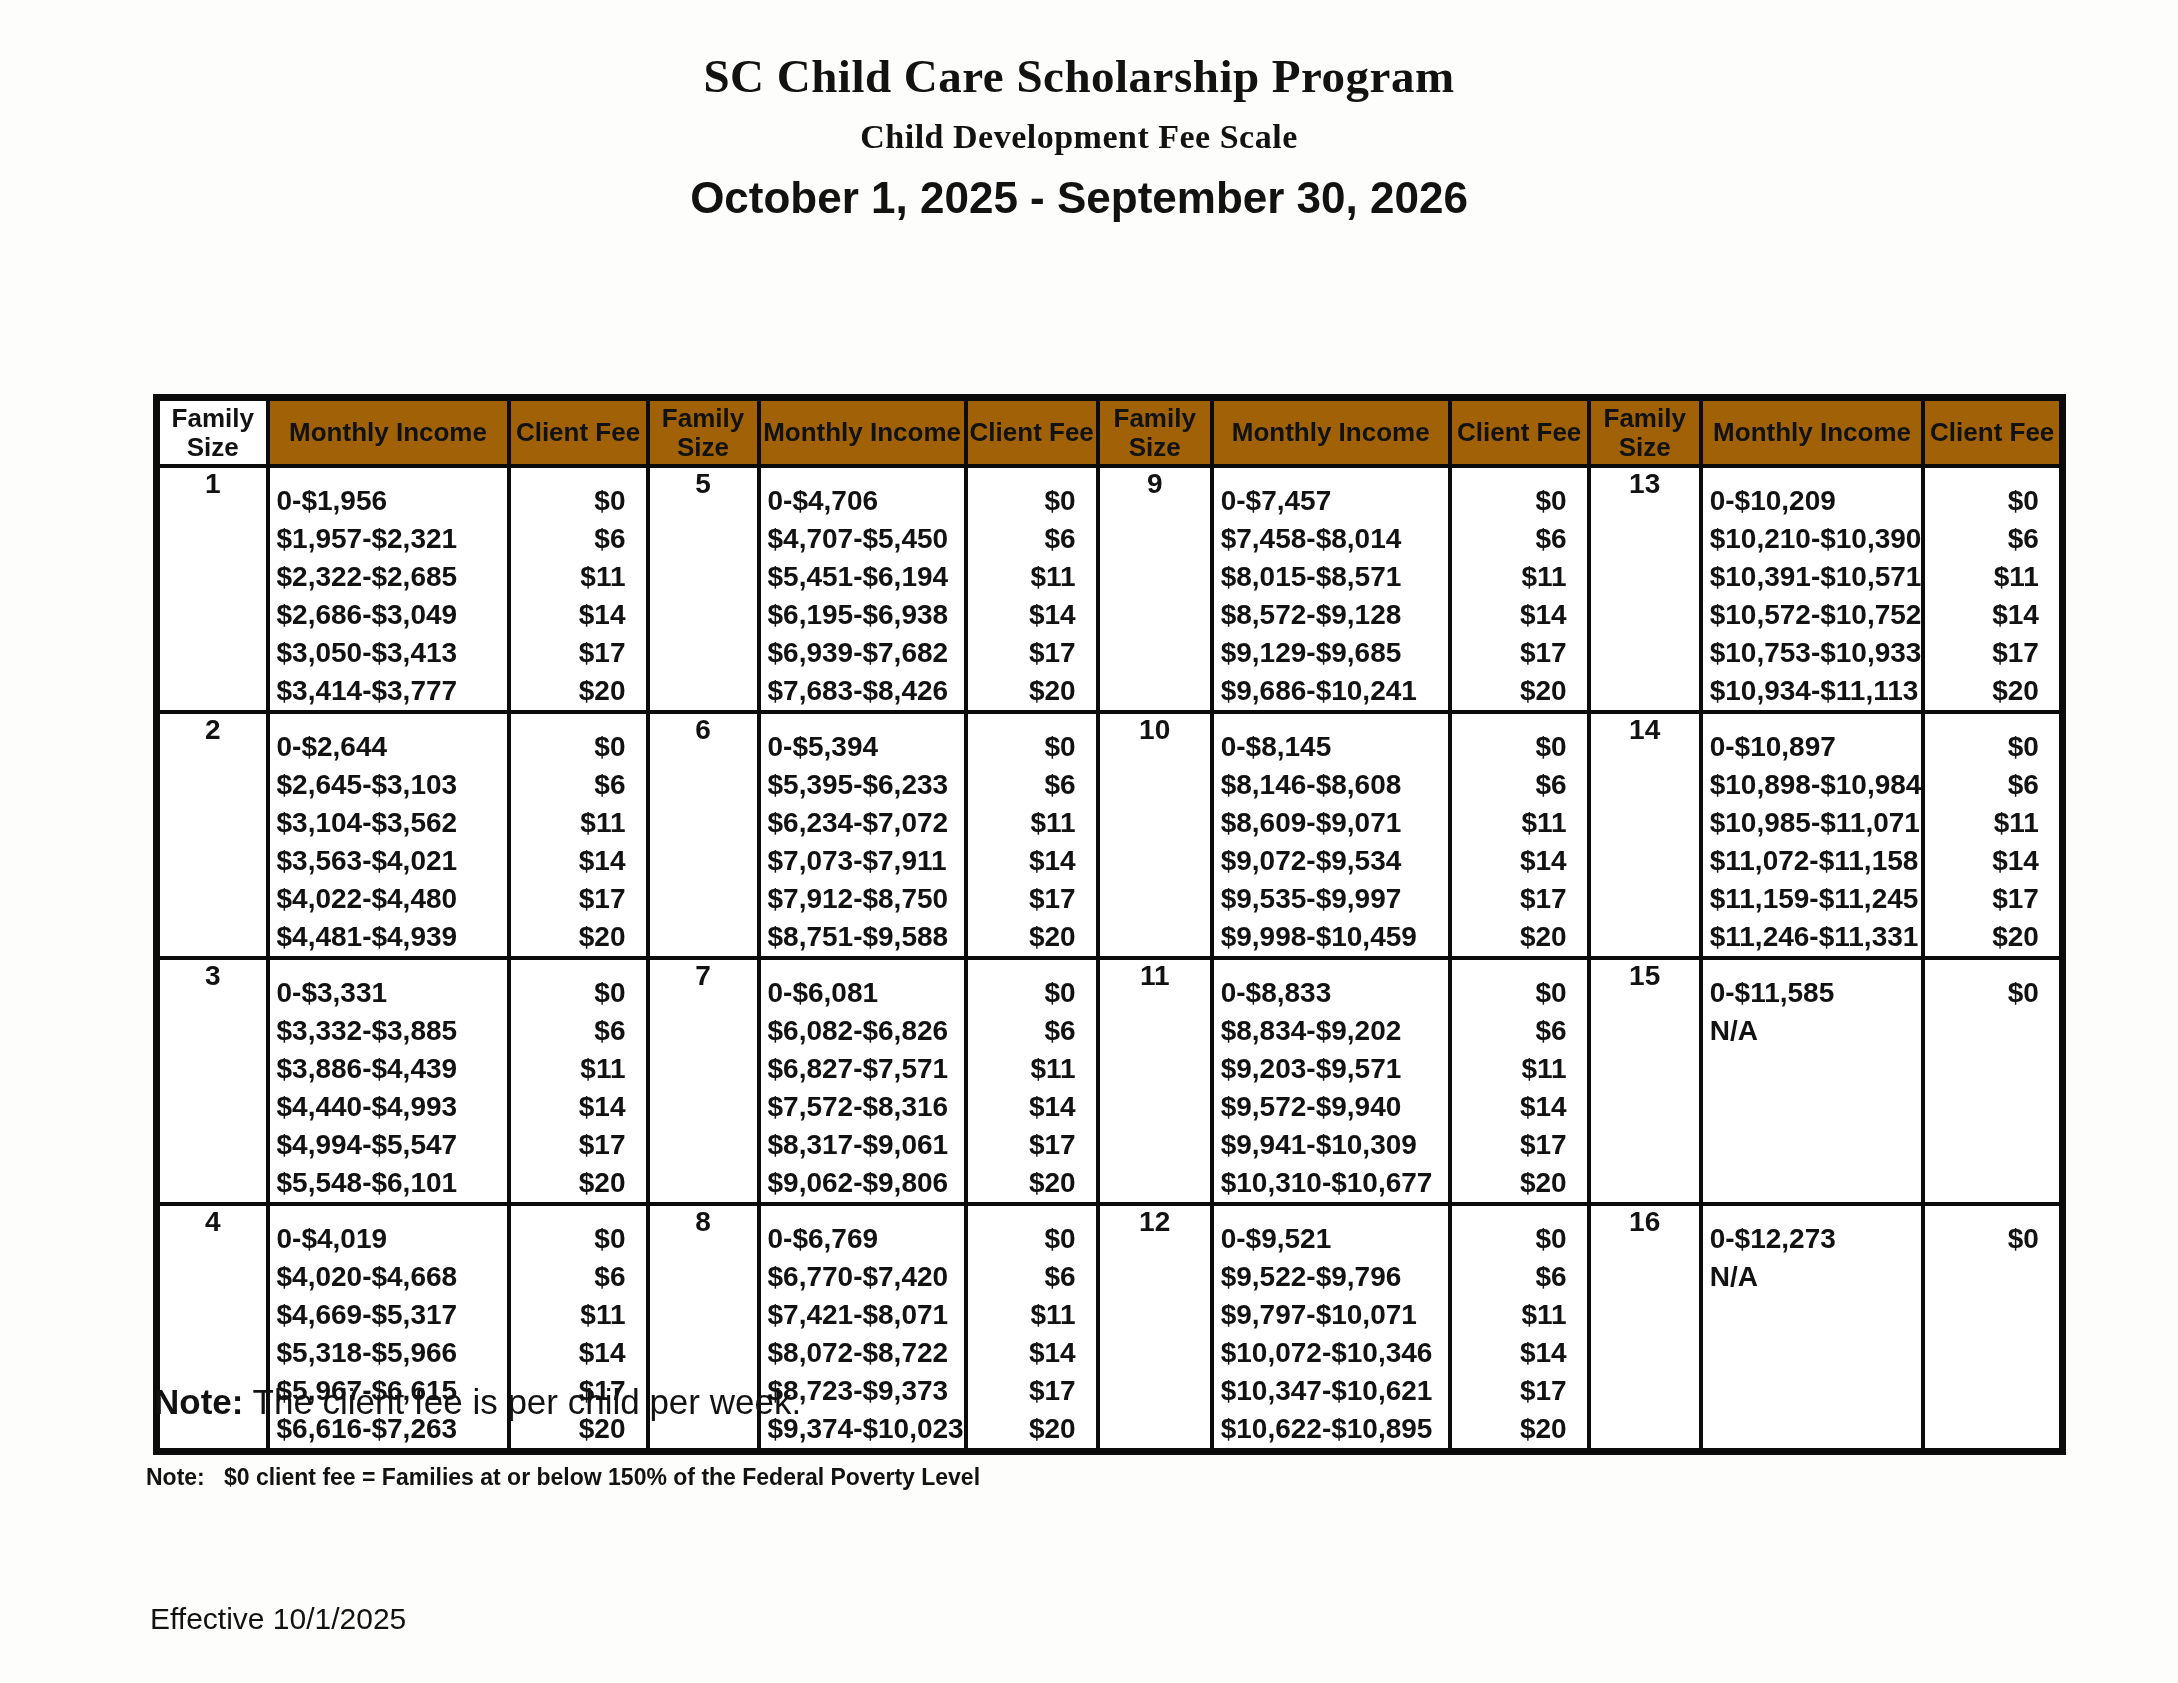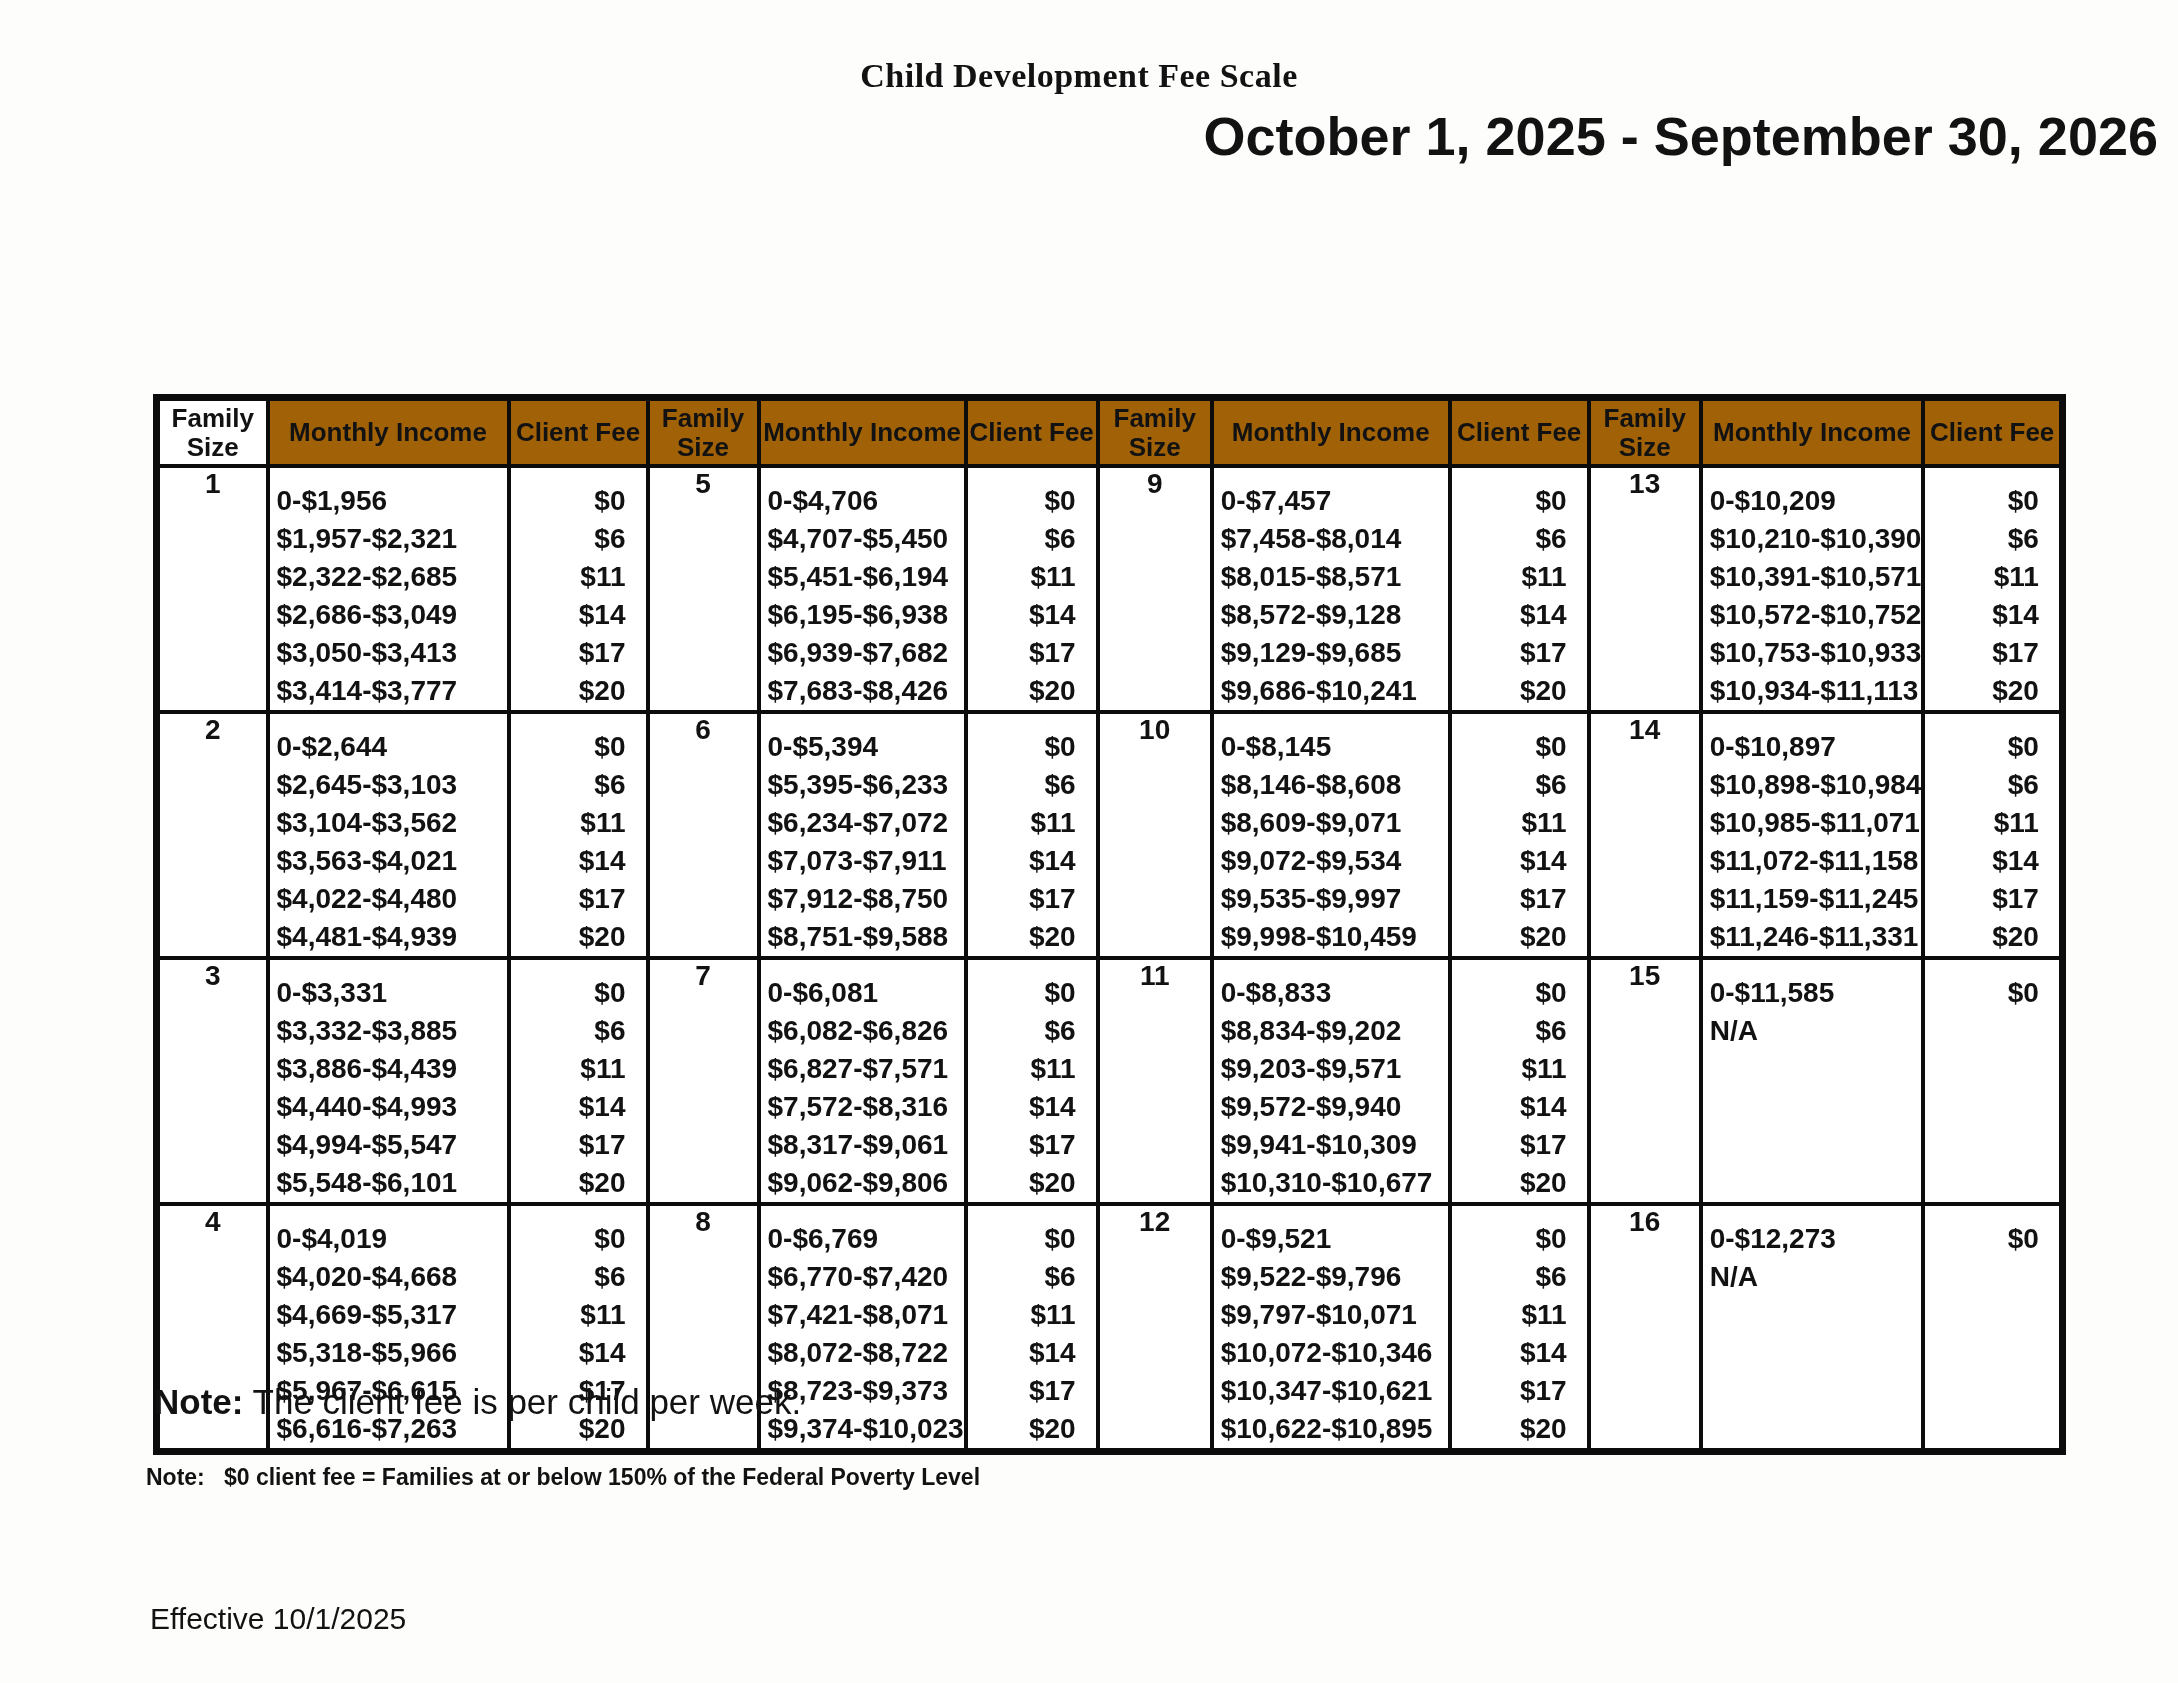--- a/index.html
+++ b/index.html
@@ -18,21 +18,21 @@
     font-family:"Liberation Serif", serif;
     font-weight:bold; font-size:47px; line-height:61px;
     letter-spacing:0.5px;
   }
   .title-line2 {
     font-family:"Liberation Serif", serif;
     font-weight:bold; font-size:34px; line-height:59px;
     letter-spacing:0.5px;
   }
   .title-line3 {
-    font-weight:bold; font-size:54px; line-height:63px;text-align:right;
+    font-weight:bold; font-size:44px; line-height:63px;
   }
 
   
   table.fee {
     position:absolute; left:153px; top:394px;
     border-collapse:collapse; table-layout:fixed;
     border:7px solid #0c0c0c;
   }
   table.fee th, table.fee td {
     border:4px solid #0c0c0c;
@@ -65,20 +65,21 @@
   .note1 { position:absolute; left:154px; top:1384px; font-size:35px; line-height:36px; }
   .note1 .lbl { font-weight:bold; }
   .note2 { position:absolute; left:146px; top:1463px; font-size:23px; line-height:28px; font-weight:bold; }
   .note2 .lbl { font-weight:bold; }
   .effective { position:absolute; left:150px; top:1602px; font-size:30px; font-weight:normal; }
 </style>
 </head>
 <body>
 
 <div class="titles">
+  <div class="title-line1">SC Child Care Scholarship Program</div>
   <div class="title-line2">Child Development Fee Scale</div>
   <div class="title-line3">October 1, 2025 - September 30, 2026</div>
 </div>
 
 <table class="fee">
     <colgroup>
       <col style="width: 111px;">
       <col style="width: 241px;">
       <col style="width: 139px;">
       <col style="width: 111px;">

